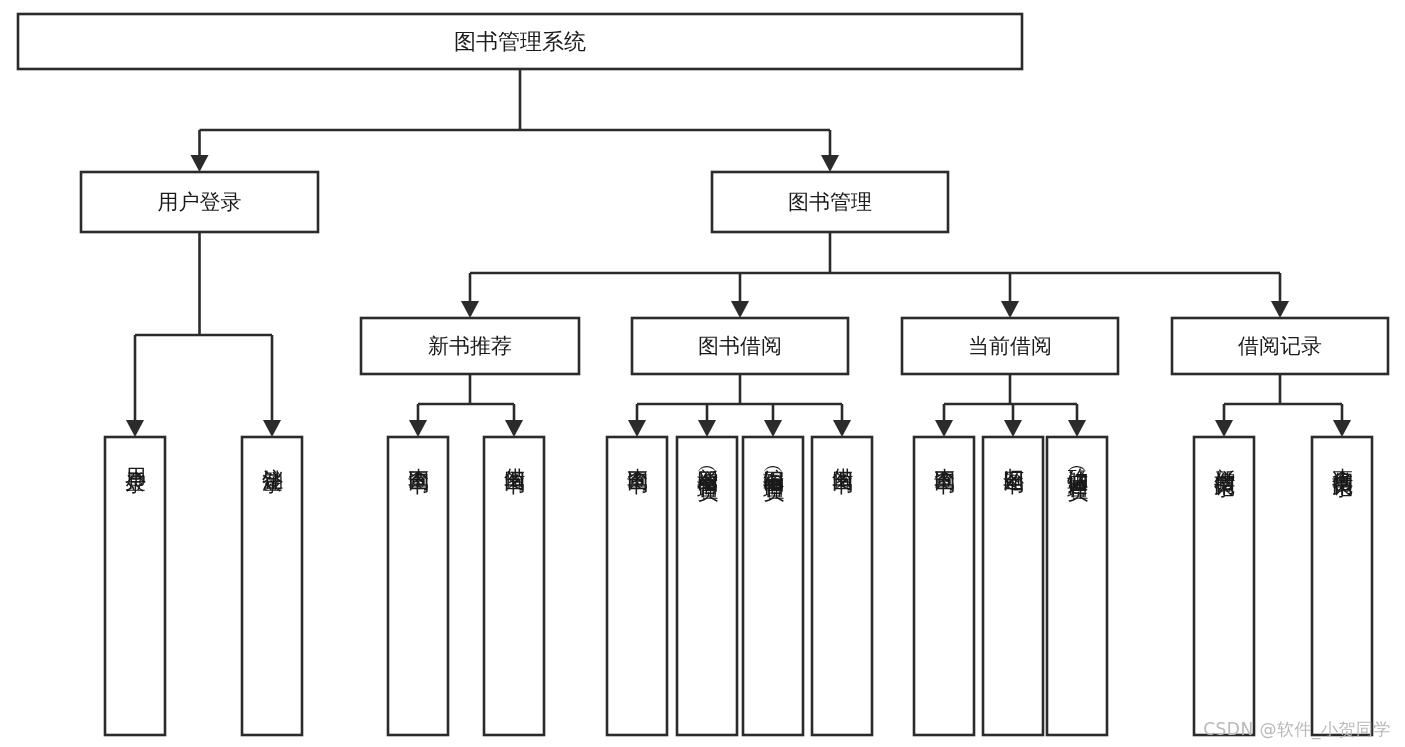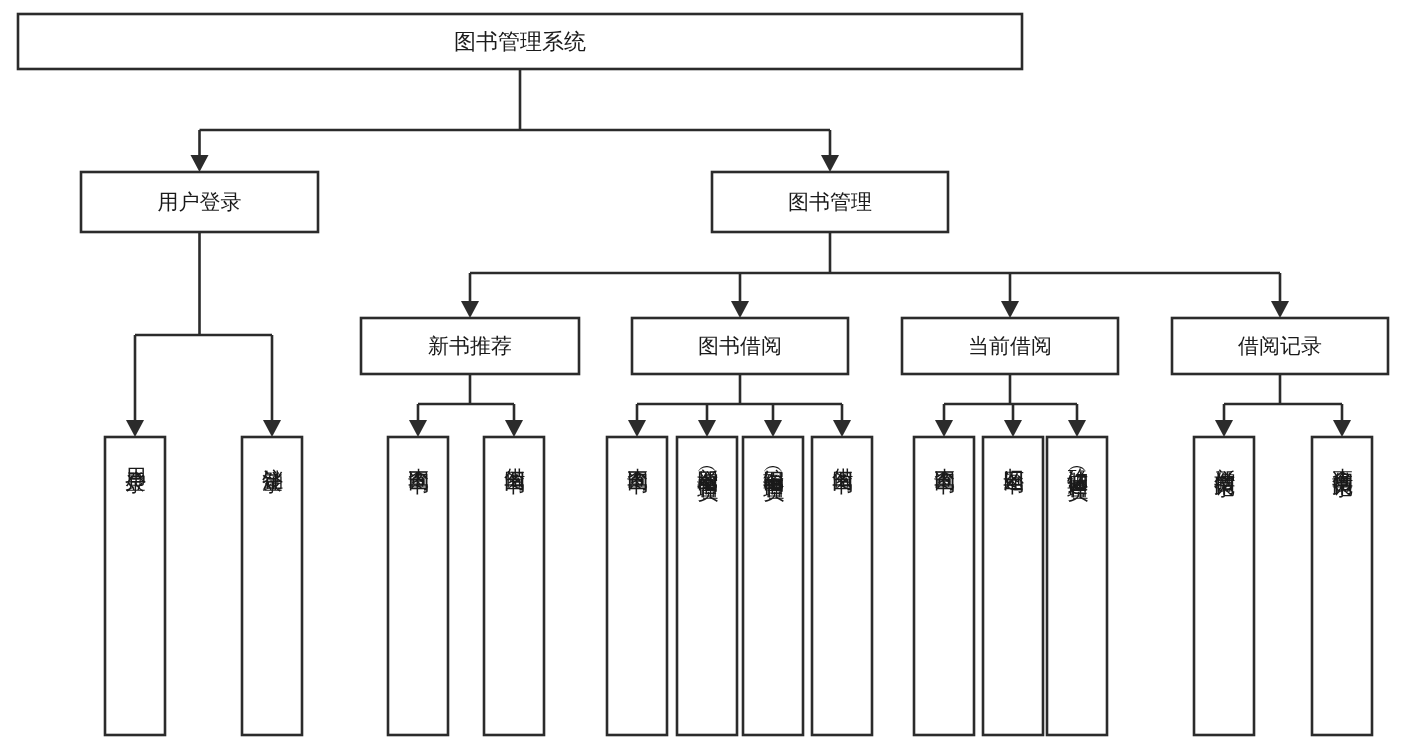--- a/index.html
+++ b/index.html
@@ -213,13 +213,14 @@
       <div class="leaf-label-wrap" style="left: 1047px; top: 451px; width: 60px; height: 278px;">
         <span class="leaf-label">确认归还（管理员）</span>
       </div>
       <div class="leaf-label-wrap" style="left: 1194px; top: 451px; width: 60px; height: 278px;">
         <span class="leaf-label">新增借阅记录</span>
       </div>
       <div class="leaf-label-wrap" style="left: 1312px; top: 451px; width: 60px; height: 278px;">
         <span class="leaf-label">查询借阅记录</span>
       </div>
     </div>
+  <div class="watermark">CSDN @软件_小贺同学</div>
 </div>
 
 </body></html>

